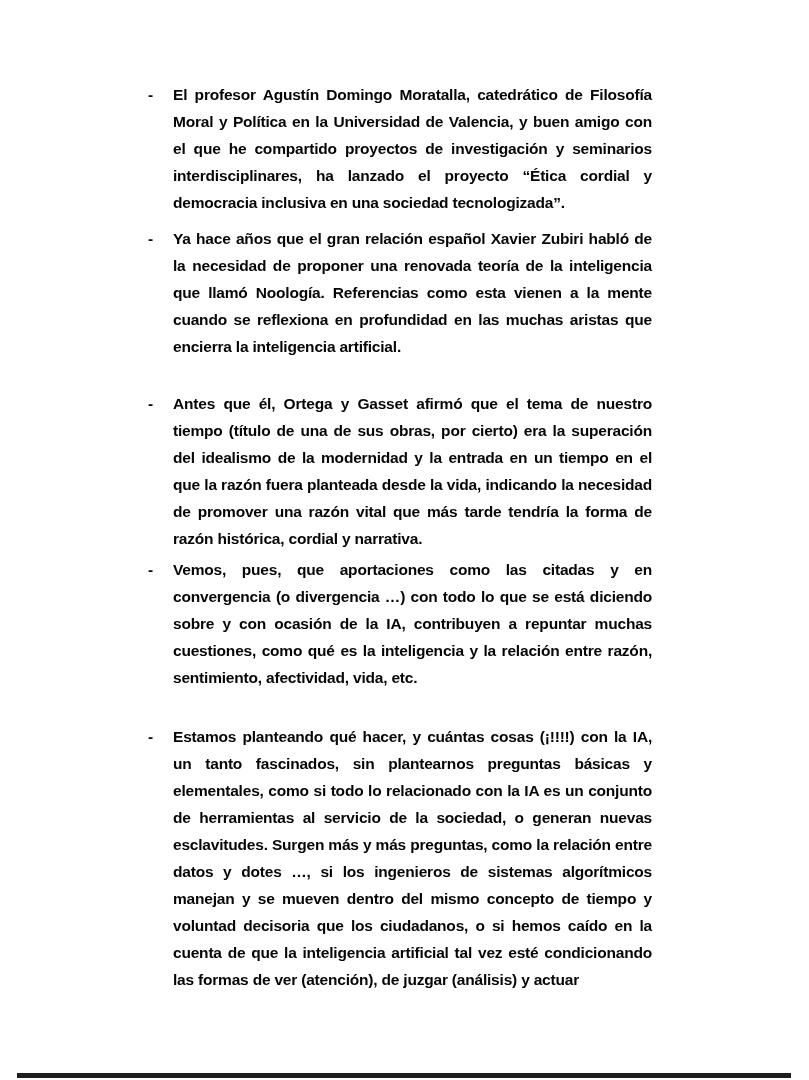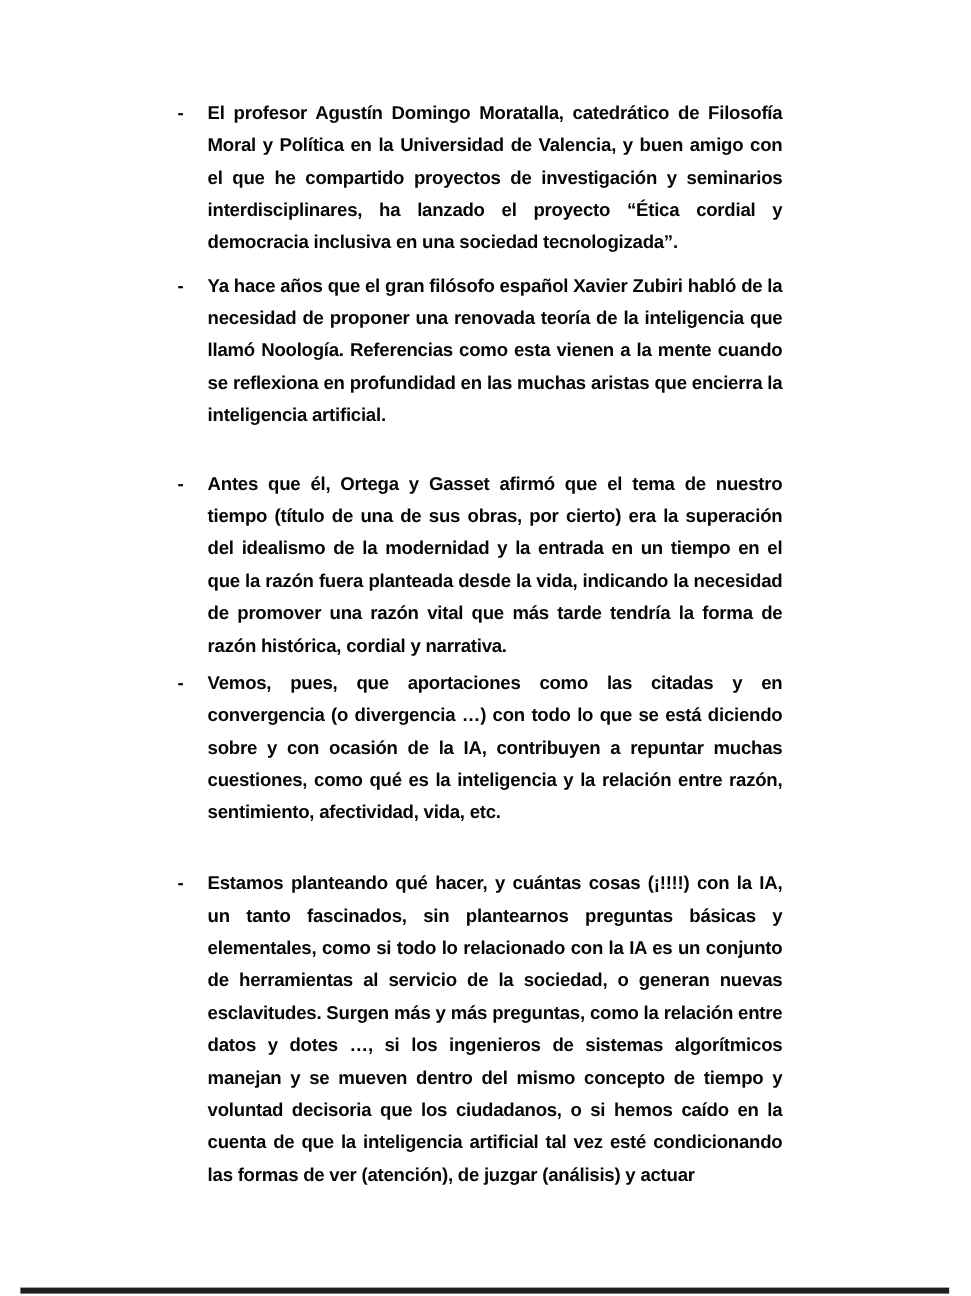--- a/index.html
+++ b/index.html
@@ -52,21 +52,21 @@
 </head>
 <body>
 
 <div class="page">
 
   <div class="bullet b1">
     <span class="marker">-</span><span class="text">El profesor Agustín Domingo Moratalla, catedrático de Filosofía Moral y Política en la Universidad de Valencia, y buen amigo con el que he compartido proyectos de investigación y seminarios interdisciplinares, ha lanzado el proyecto “Ética cordial y democracia inclusiva en una sociedad tecnologizada”.</span>
   </div>
 
   <div class="bullet b2">
-    <span class="marker">-</span><span class="text">Ya hace años que el gran filósofo español Xavier Zubiri habló de la necesidad de proponer una renovada teoría de la inteligencia que llamó Noología. Referencias como esta vienen a la mente cuando se reflexiona en profundidad en las muchas aristas que encierra la inteligencia artificial.</span>
+    <span class="marker">-</span><span class="text">Ya hace años que el gran relación español Xavier Zubiri habló de la necesidad de proponer una renovada teoría de la inteligencia que llamó Noología. Referencias como esta vienen a la mente cuando se reflexiona en profundidad en las muchas aristas que encierra la inteligencia artificial.</span>
   </div>
 
   <div class="bullet b3">
     <span class="marker">-</span><span class="text">Antes que él, Ortega y Gasset afirmó que el tema de nuestro tiempo (título de una de sus obras, por cierto) era la superación del idealismo de la modernidad y la entrada en un tiempo en el que la razón fuera planteada desde la vida, indicando la necesidad de promover una razón vital que más tarde tendría la forma de razón histórica, cordial y narrativa.</span>
   </div>
 
   <div class="bullet b4">
     <span class="marker">-</span><span class="text">Vemos, pues, que aportaciones como las citadas y en convergencia (o divergencia …) con todo lo que se está diciendo sobre y con ocasión de la IA, contribuyen a repuntar muchas cuestiones, como qué es la inteligencia y la relación entre razón, sentimiento, afectividad, vida, etc.</span>
   </div>
 

